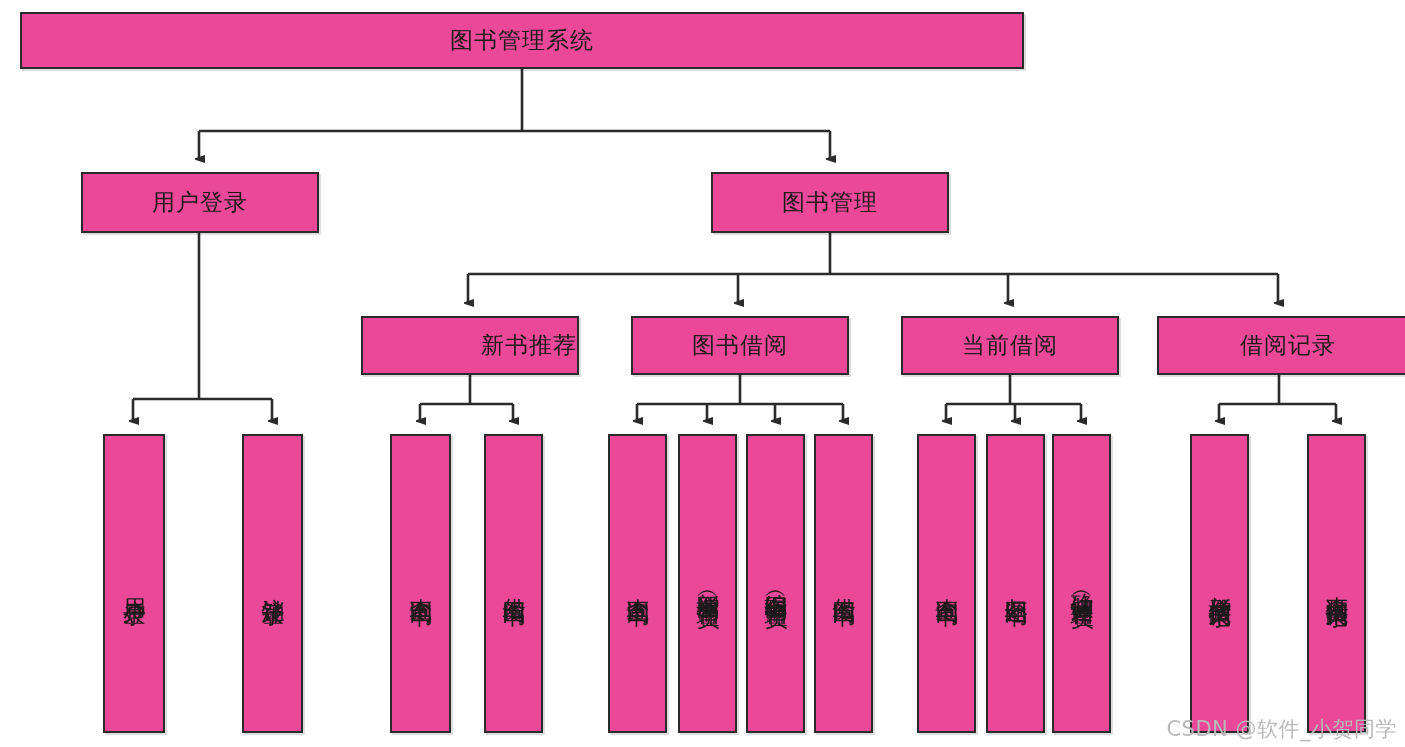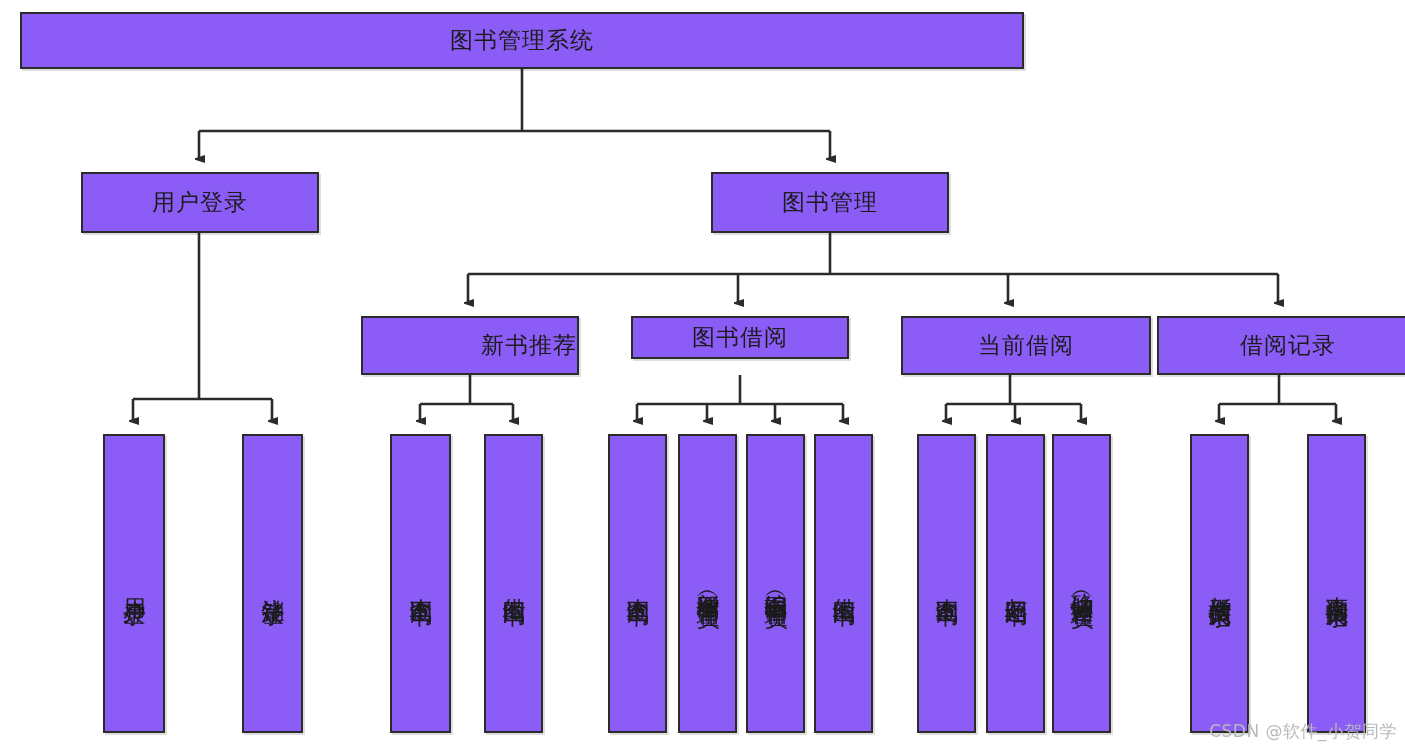--- a/index.html
+++ b/index.html
@@ -12,21 +12,21 @@
     width: 1405px;
     height: 747px;
     background: #ffffff;
     font-family: "DejaVu Sans", "Liberation Sans", sans-serif;
     overflow: hidden;
   }
   .node {
     position: absolute;
     box-sizing: border-box;
     border: 2.5px solid #2b2b2b;
-    background: #8b5cf6;
+    background: #ec4899;
     display: flex;
     align-items: center;
     justify-content: center;
     color: #1b1b1b;
     box-shadow: 2px 2px 0 rgba(0,0,0,0.13);
   }
   .node.horizontal {
     font-size: 23px;
     letter-spacing: 1px;
   }
@@ -51,21 +51,21 @@
     left: 0;
     top: 0;
     width: 1405px;
     height: 747px;
     pointer-events: none;
   }
   .watermark {
     position: absolute;
     right: 8px;
     bottom: 4px;
-    font-size: 17px;
+    font-size: 21px;
     color: #b9b9b9;
     letter-spacing: 0.5px;
     white-space: nowrap;
   }
 </style>
 </head>
 <body>
 
 <div id="canvas">
 
@@ -126,24 +126,24 @@
   <div class="node horizontal" style="left: 81px; top: 172px; width: 238px; height: 61px;">
     <span>用户登录</span>
   </div>
   <div class="node horizontal" style="left: 711px; top: 172px; width: 238px; height: 61px; font-family: Liberation Mono, monospace;">
     <span>图书管理</span>
   </div>
 
   <div class="node horizontal" style="left: 361px; top: 316px; width: 218px; height: 59px; justify-content: flex-end;">
     <span>新书推荐</span>
   </div>
-  <div class="node horizontal" style="left: 631px; top: 316px; width: 218px; height: 43px;">
+  <div class="node horizontal" style="left: 631px; top: 316px; width: 218px; height: 59px;">
     <span>图书借阅</span>
   </div>
-  <div class="node horizontal" style="left: 901px; top: 316px; width: 250px; height: 59px;">
+  <div class="node horizontal" style="left: 901px; top: 316px; width: 218px; height: 59px;">
     <span>当前借阅</span>
   </div>
   <div class="node horizontal" style="left: 1157px; top: 316px; width: 262px; height: 59px;">
     <span>借阅记录</span>
   </div>
 
   <div class="node vertical" style="left: 103px; top: 434px; width: 62px; height: 299px;">
     <span class="vtext">用户登录</span>
   </div>
   <div class="node vertical" style="left: 242px; top: 434px; width: 61px; height: 299px;">

